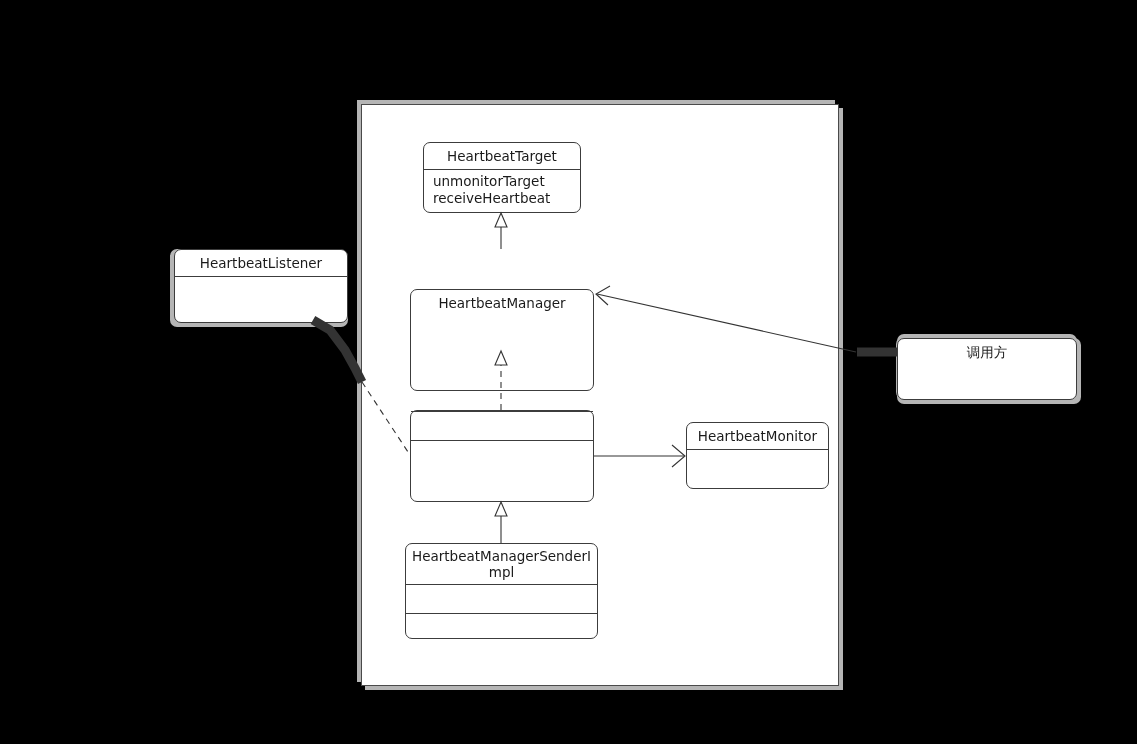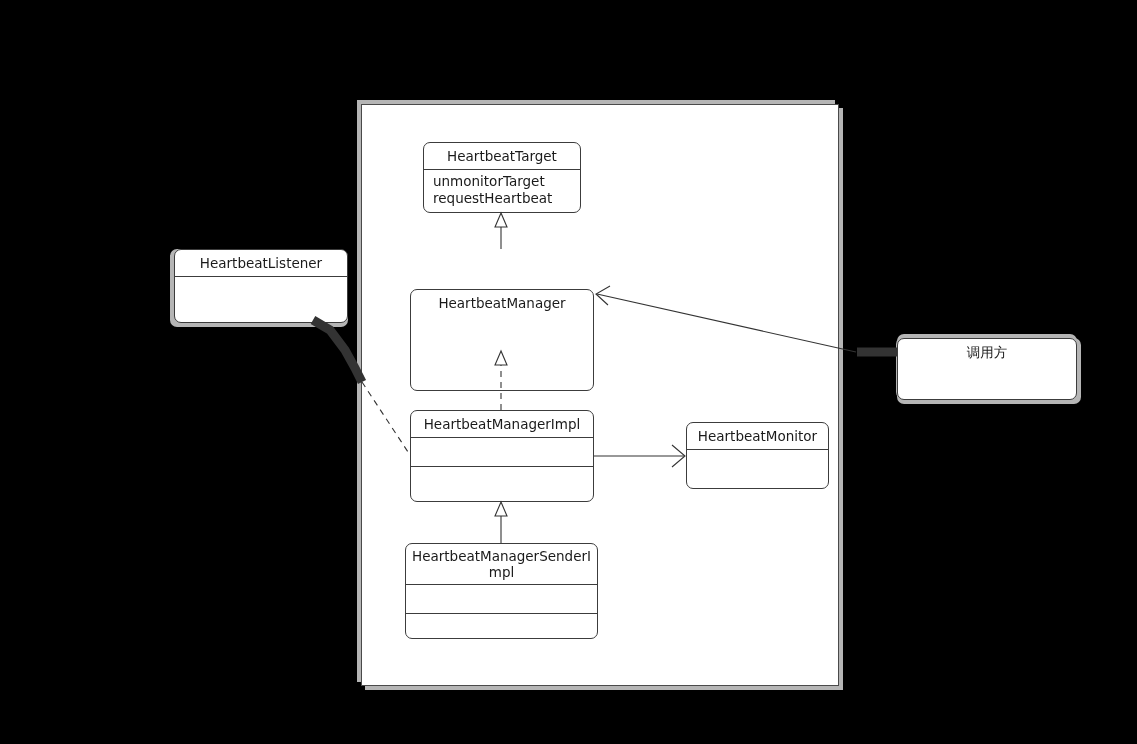--- a/index.html
+++ b/index.html
@@ -150,30 +150,29 @@
     <g>
       <path class="gray-thick" d="M 313,320 L 330,330 L 345,350 L 355,368 L 362,382"></path>
       <line class="dashed" x1="362" y1="382" x2="410" y2="455"></line>
     </g>
   </svg>
 
   <div class="uml-box" id="box-heartbeat-target">
     <div class="title">HeartbeatTarget</div>
     <div class="compartment members">
       <div class="member-line">unmonitorTarget</div>
-      <div class="member-line">requestHeartbeat</div>
+      <div class="member-line">receiveHeartbeat</div>
     </div>
   </div>
 
   <div class="uml-box" id="box-heartbeat-manager">
     <div class="title">HeartbeatManager</div>
   </div>
 
   <div class="uml-box" id="box-heartbeat-manager-impl">
-    <div class="title">HeartbeatManagerImpl</div>
     <div class="compartment empty-comp" style="height:29px"></div>
     <div class="compartment empty-comp" style="height:31px"></div>
   </div>
 
   <div class="uml-box" id="box-sender-impl">
     <div class="title" style="line-height:16px;padding-top:4px">HeartbeatManagerSenderImpl</div>
     <div class="compartment empty-comp" style="height:29px"></div>
     <div class="compartment empty-comp" style="height:30px"></div>
   </div>
 

